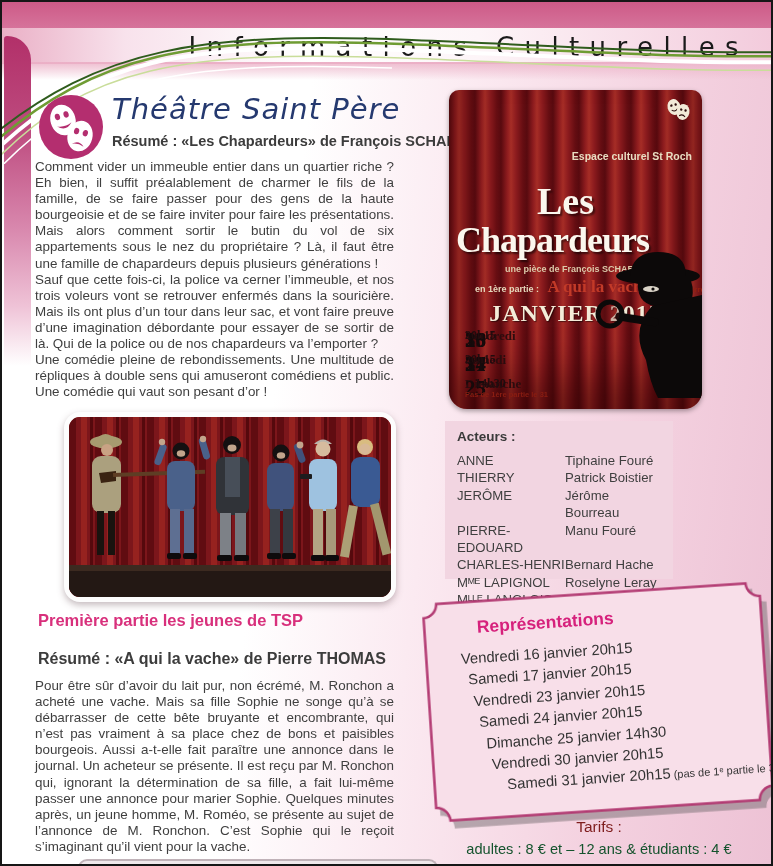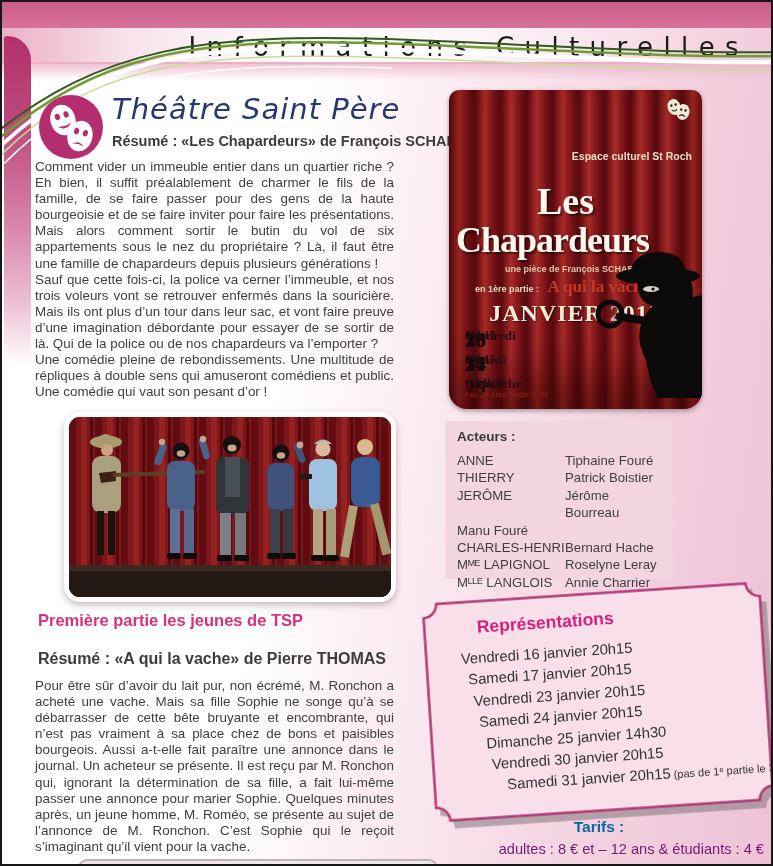--- a/index.html
+++ b/index.html
@@ -92,22 +92,22 @@
   .rep-line:nth-child(3){margin-left:8px;}
   .rep-line:nth-child(4){margin-left:12px;}
   .rep-line:nth-child(5){margin-left:16px;}
   .rep-line:nth-child(6){margin-left:22px;}
   .rep-line:nth-child(7){margin-left:26px;}
   .rep-line:nth-child(8){margin-left:40px;}
   .rep-note{font-size:11px;margin-left:3px;}
   .rep-note:empty{display:none;}
   
   .tarifs{position:absolute;left:432px;top:816px;width:330px;text-align:center;}
-  .tarifs-heading{font-size:15.5px;font-weight:bold;color:#0369a1;}
-  .tarifs-details{font-size:14.6px;color:#701a75;margin-top:5px;text-align:right;}
+  .tarifs-heading{font-size:15.5px;font-weight:normal;color:#7f1d1d;}
+  .tarifs-details{font-size:14.6px;color:#14532d;margin-top:5px;}
   .bottom-bar{position:absolute;left:76px;top:857px;width:356px;height:12px;background:#efe7ea;
     border:2px solid #c0b2b8;border-bottom:none;border-radius:9px 9px 0 0;}
 </style>
 </head>
 <body>
 
 <div class="page">
   <div class="main-bg"></div>
 
   <div class="header"></div>
@@ -295,20 +295,21 @@
       </div>
       <div class="actor-row">
         <span class="actor-role">THIERRY</span>
         <span class="actor-name">Patrick Boistier</span>
       </div>
       <div class="actor-row">
         <span class="actor-role">JERÔME</span>
         <span class="actor-name">Jérôme Bourreau</span>
       </div>
       <div class="actor-row">
+        <span class="actor-role">PIERRE-EDOUARD</span>
         <span class="actor-name">Manu Fouré</span>
       </div>
       <div class="actor-row">
         <span class="actor-role">CHARLES-HENRI</span>
         <span class="actor-name">Bernard Hache</span>
       </div>
       <div class="actor-row">
         <span class="actor-role">Mᴹᴱ LAPIGNOL</span>
         <span class="actor-name">Roselyne Leray</span>
       </div>

